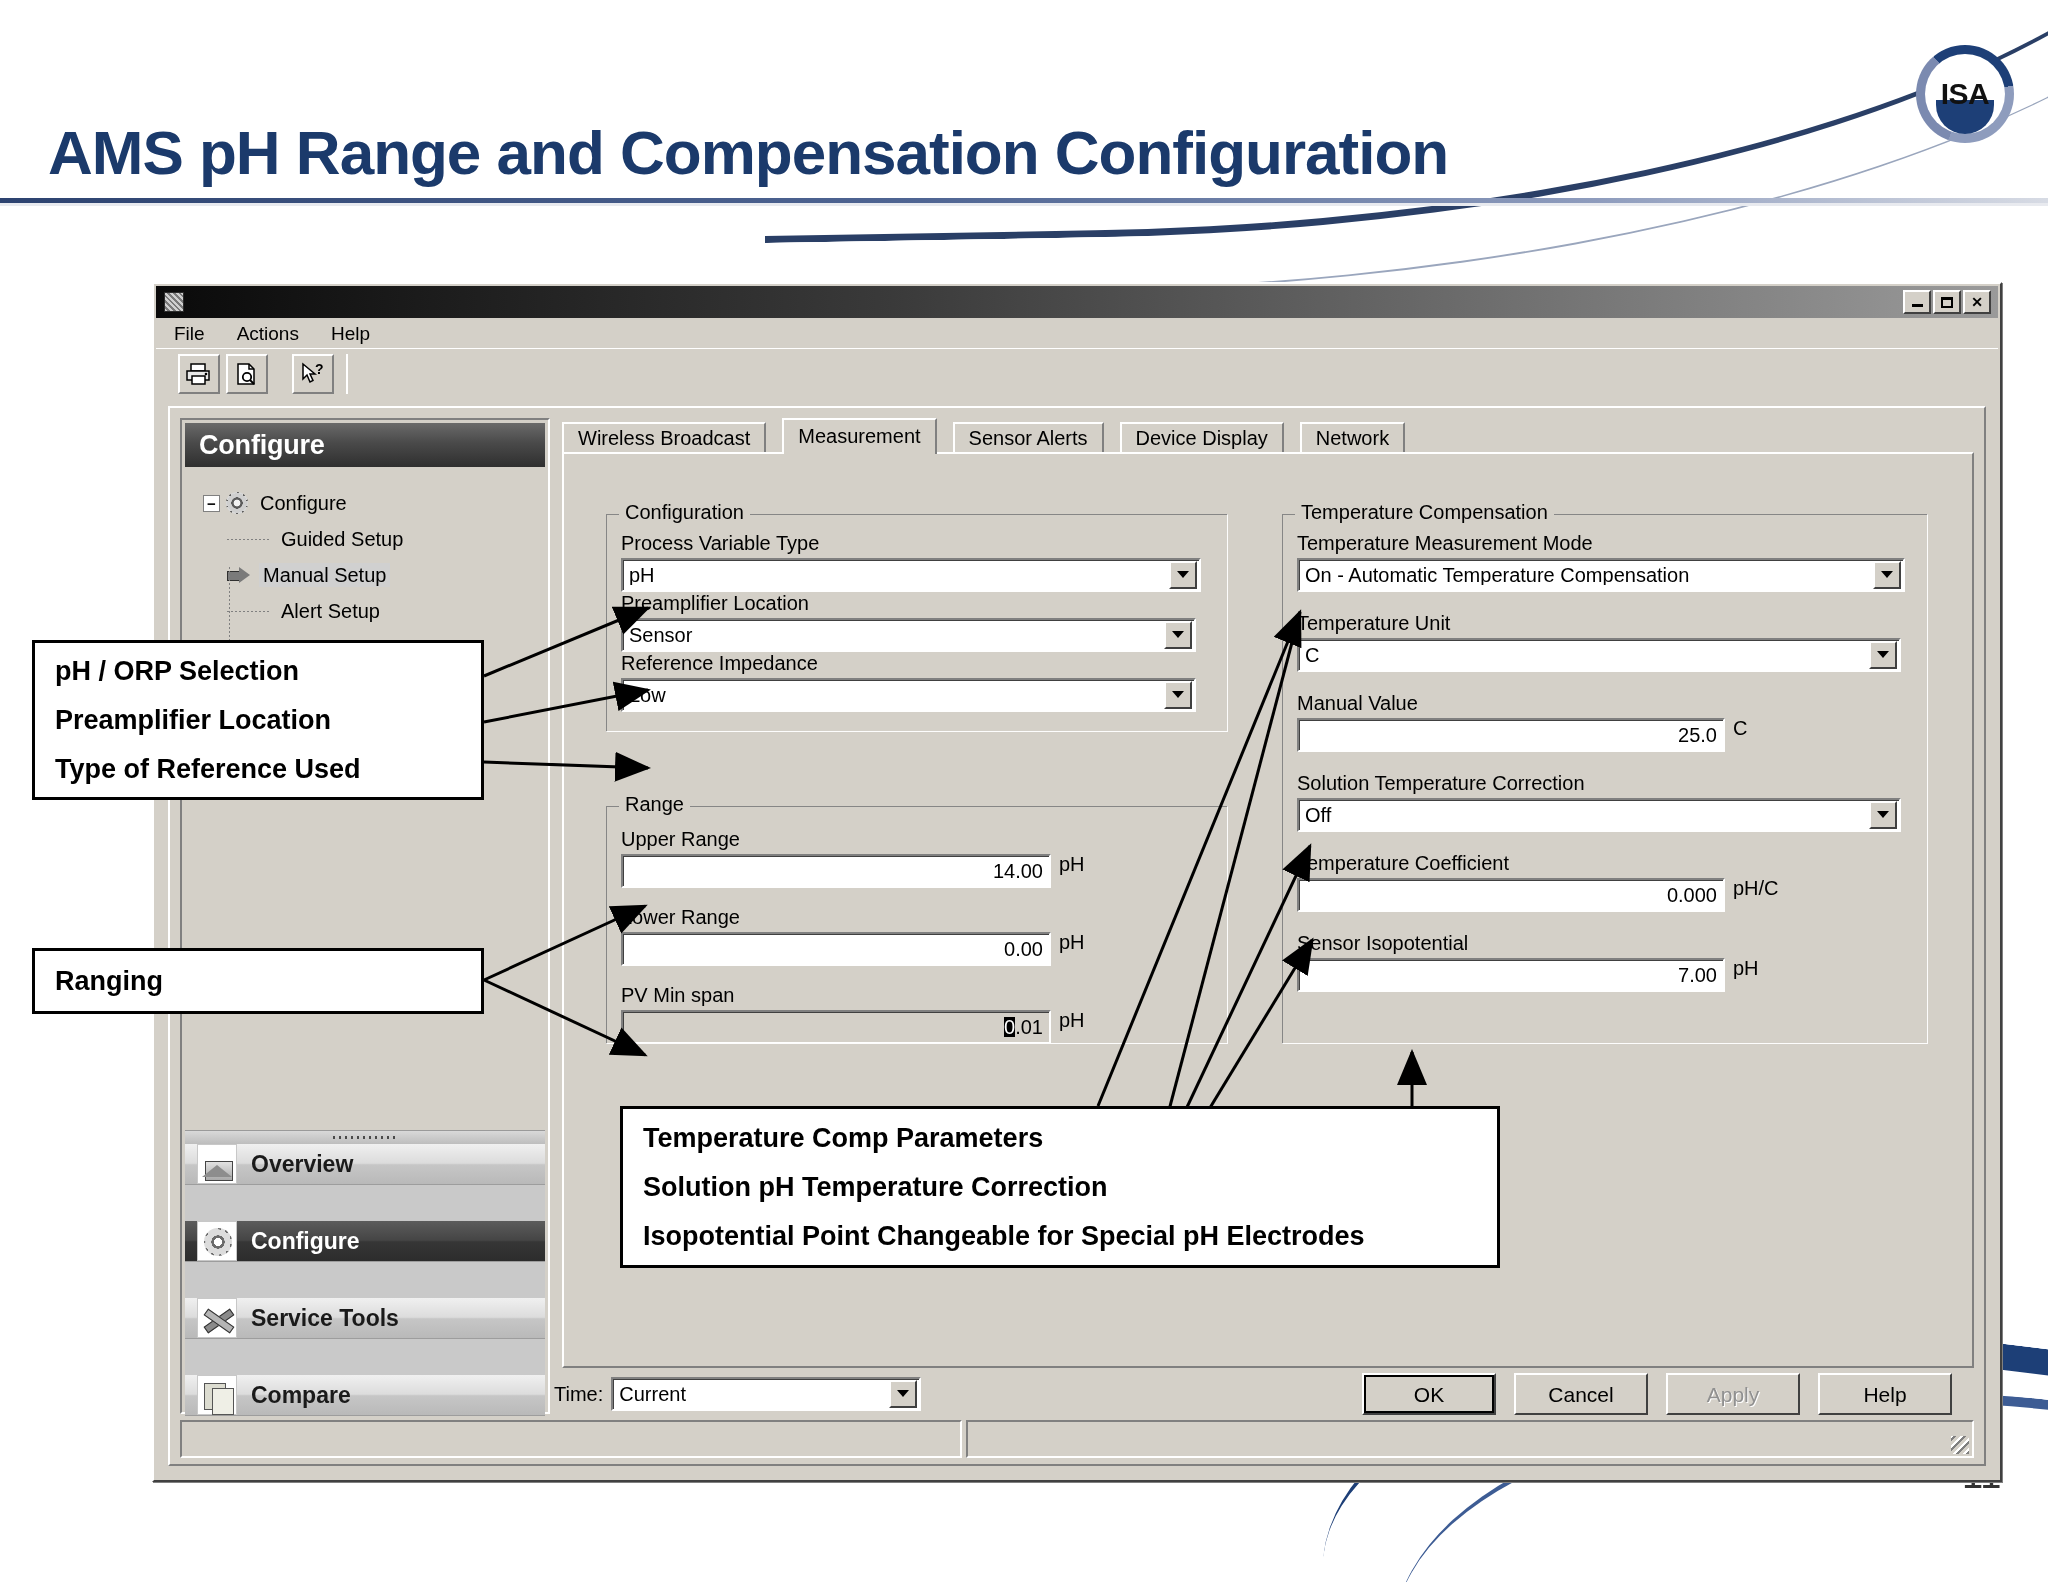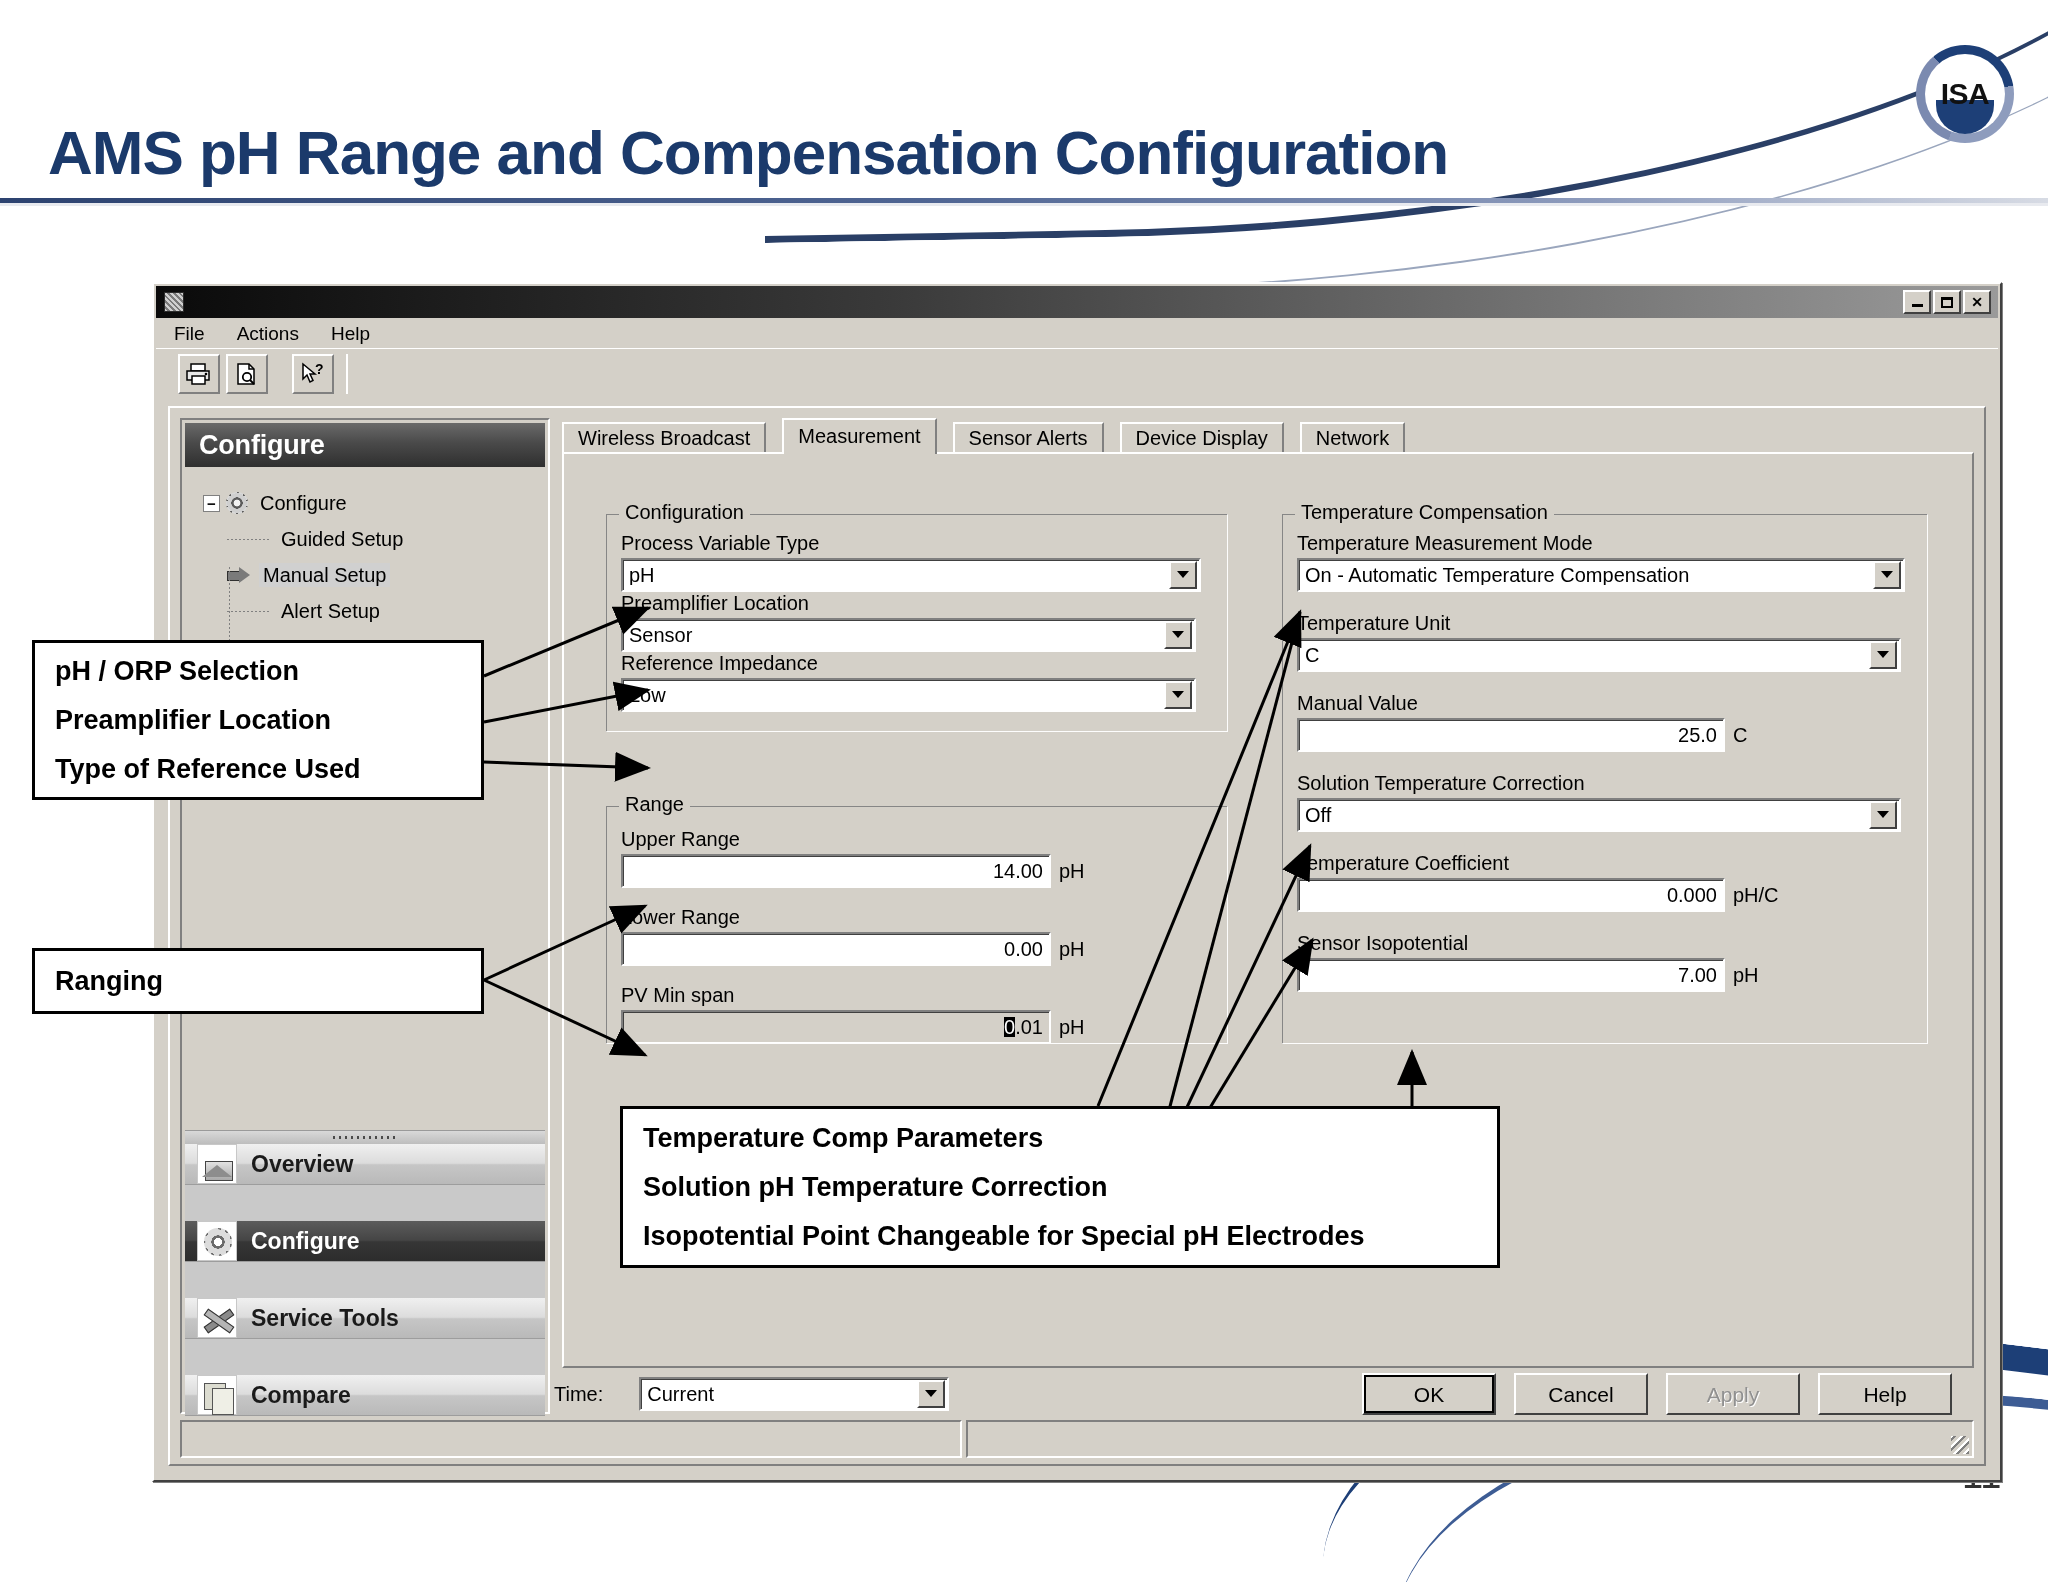--- a/index.html
+++ b/index.html
@@ -312,34 +312,34 @@
   }
   .combo .caret {
     width:28px; height:28px; margin-right:2px; flex:0 0 auto;
     background:#d4d0c8; border:2px solid #ffffff;
     border-right-color:#404040; border-bottom-color:#404040;
     display:flex; align-items:center; justify-content:center; cursor:pointer;
   }
   .caret i {
     width:0; height:0; border:6px solid transparent; border-top:7px solid #000; margin-top:5px;
   }
-  .numrow { display:flex; align-items:center; }
+  .numrow { display:flex; align-items:flex-start; }
   .numbox {
     height:34px; background:#ffffff;
     border:2px solid #808080; border-right-color:#ffffff; border-bottom-color:#ffffff;
     box-shadow: inset 1px 1px 0 #404040;
     display:flex; align-items:center; justify-content:flex-end; padding-right:6px;
     font:400 20px/1 "Liberation Sans", sans-serif; color:#000;
   }
   .numbox.disabled { background:#d4d0c8; color:#000; }
   .numbox .sel { background:#000000; color:#ffffff; }
   .unit { font:400 20px/1 "Liberation Sans", sans-serif; color:#000; margin-left:8px; }
 
   
-  #bottom-bar { position:absolute; left:10px; right:10px; bottom:48px; height:44px; display:flex; align-items:center;gap:28px; }
+  #bottom-bar { position:absolute; left:10px; right:10px; bottom:48px; height:44px; display:flex; align-items:center; }
   #time-label { font:400 20px/1 "Liberation Sans", sans-serif; color:#000; margin-left:374px; margin-right:8px; }
   #time-combo { width:310px; }
   #dlg-buttons { margin-left:auto; display:flex; gap:18px; padding-right:22px; }
   .dlg-btn {
     width:134px; height:42px; background:#d4d0c8;
     border:2px solid #ffffff; border-right-color:#404040; border-bottom-color:#404040;
     font:400 21px/1 "Liberation Sans", sans-serif; color:#000; cursor:pointer;
     display:flex; align-items:center; justify-content:center;
   }
   .dlg-btn.default { outline:2px solid #000; outline-offset:-4px; }

